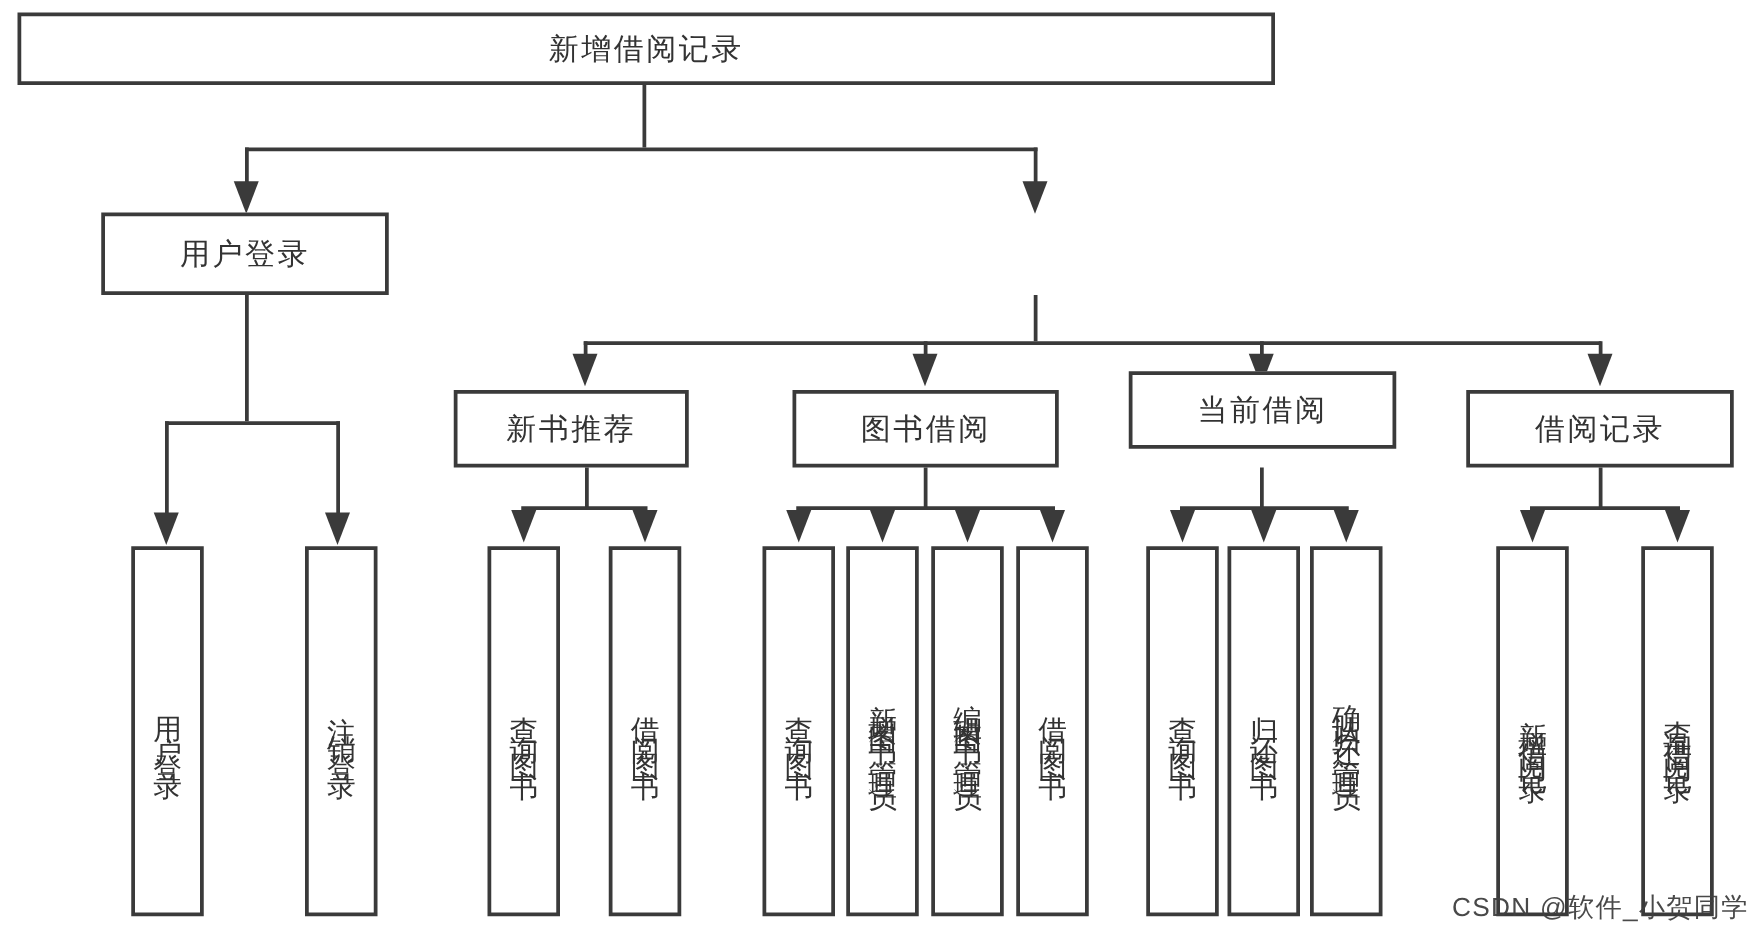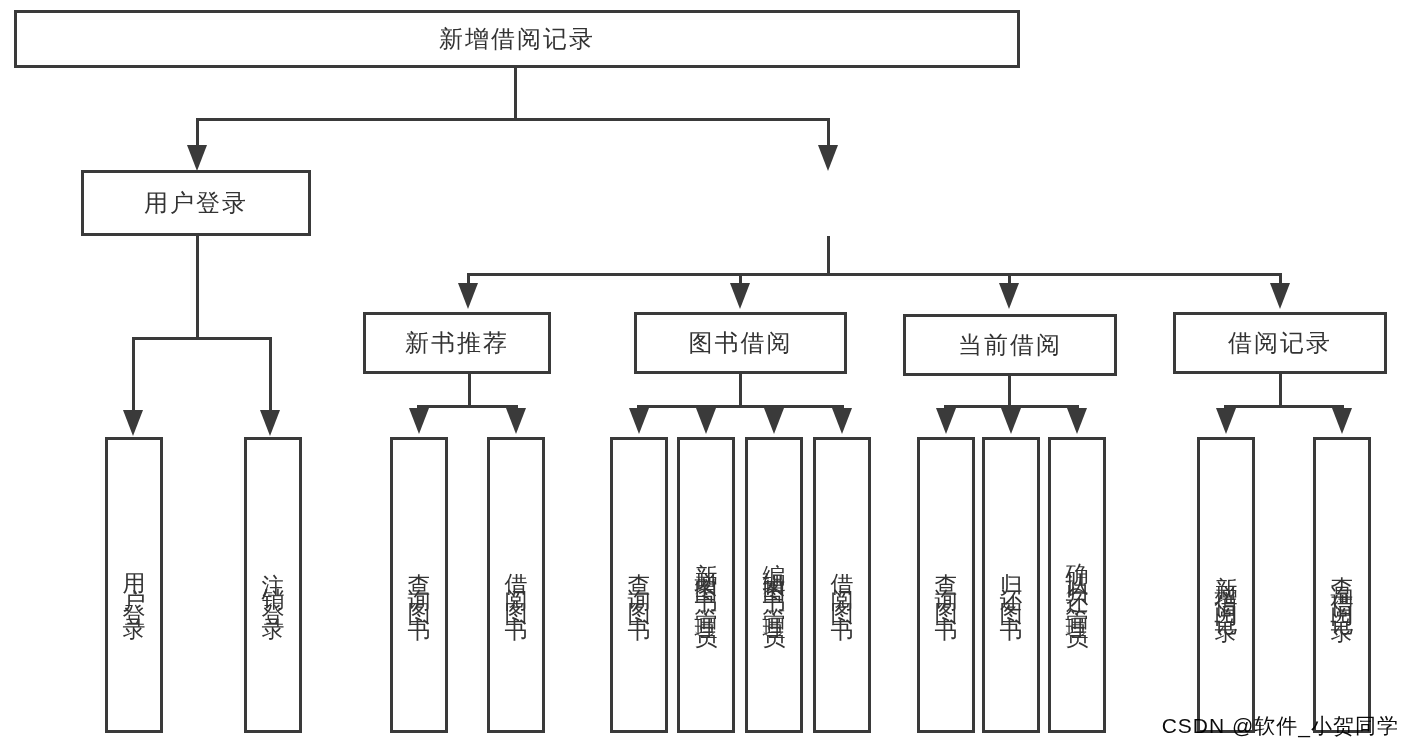--- a/index.html
+++ b/index.html
@@ -22,21 +22,21 @@
   }
   .vbox.short span{letter-spacing:15px;}
   .line{position:absolute;background:#3a3a3a;}
   .arrow{
     position:absolute;width:0;height:0;
     border-left:10px solid transparent;border-right:10px solid transparent;
     border-top:26px solid #3a3a3a;
   }
   .wm{
     position:absolute;top:712px;right:6px;font-size:21px;letter-spacing:1px;
-    color:#000000;opacity:.95;z-index:10;white-space:nowrap;
+    color:#404040;opacity:.95;z-index:10;white-space:nowrap;
   }
 </style>
 </head>
 <body>
 
 <div class="canvas">
 
   <div class="hbox" style="left:14px;top:10px;width:1006px;height:58px;">
     <span>新增借阅记录</span>
   </div>
@@ -69,21 +69,21 @@
   <div class="arrow" style="left:999px;top:283px;"></div>
   <div class="line" style="left:1279px;top:273px;width:3px;height:12px;"></div>
   <div class="arrow" style="left:1270px;top:283px;"></div>
 
   <div class="hbox" style="left:363px;top:312px;width:188px;height:62px;">
     <span>新书推荐</span>
   </div>
   <div class="hbox" style="left:634px;top:312px;width:213px;height:62px;text-align:center;">
     <span>图书借阅</span>
   </div>
-  <div class="hbox" style="left:903px;top:314px;width:214px;height:62px;">
+  <div class="hbox" style="left:903px;top:297px;width:214px;height:62px;">
     <span>当前借阅</span>
   </div>
   <div class="hbox" style="left:1173px;top:312px;width:214px;height:62px;">
     <span>借阅记录</span>
   </div>
 
   <div class="line" style="left:468px;top:374px;width:3px;height:34px;"></div>
   <div class="line" style="left:417px;top:405px;width:101px;height:3px;"></div>
   <div class="arrow" style="left:409px;top:408px;"></div>
   <div class="arrow" style="left:506px;top:408px;"></div>

